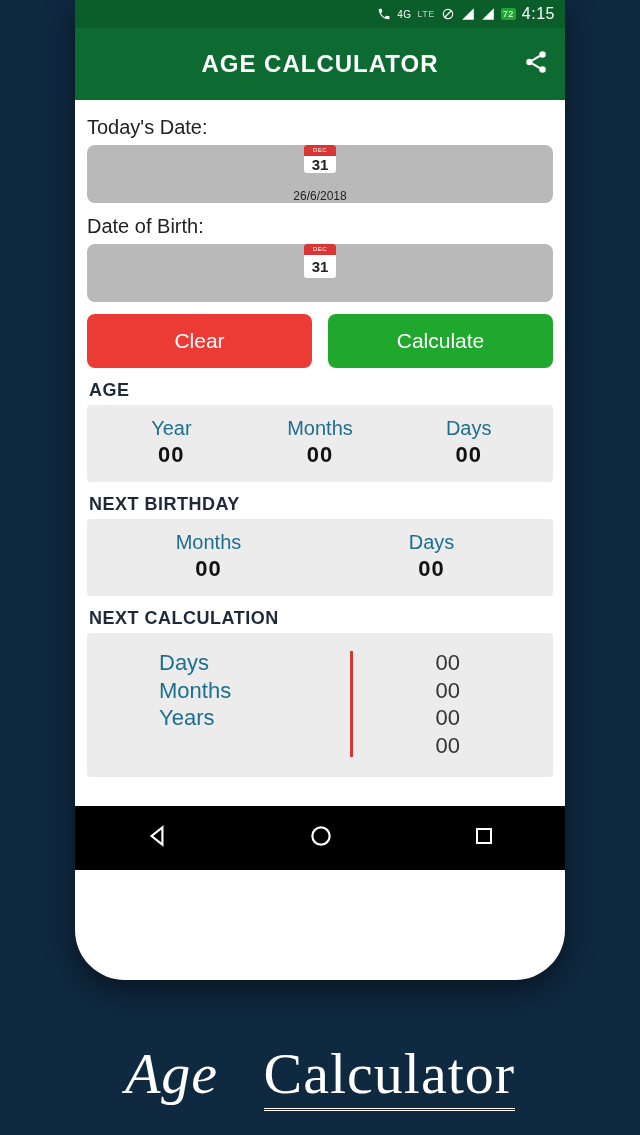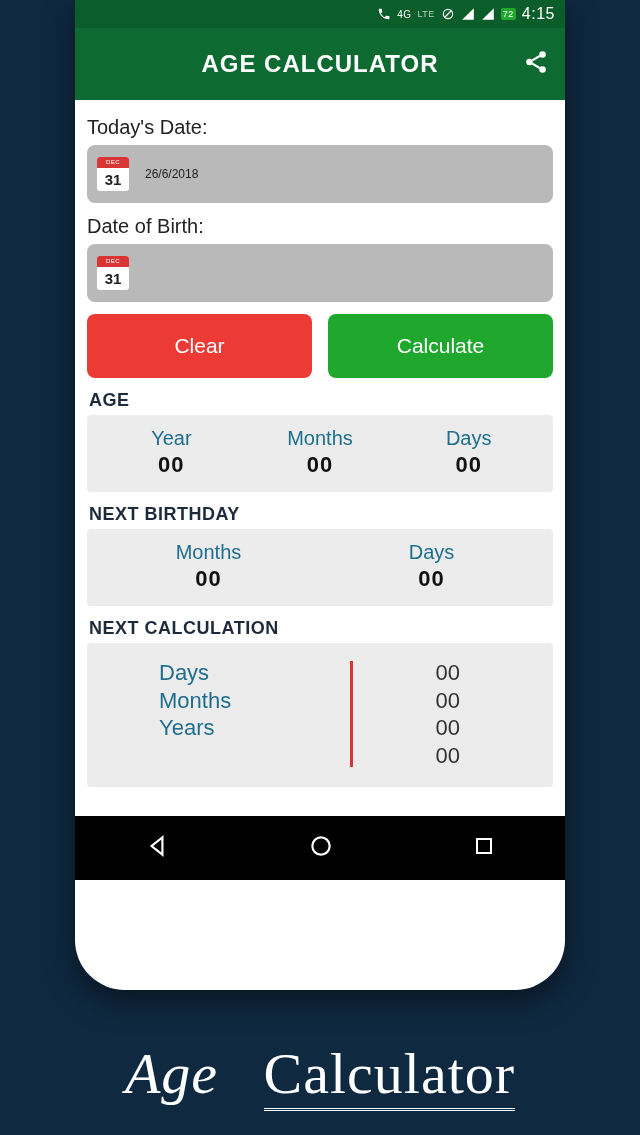--- a/index.html
+++ b/index.html
@@ -61,38 +61,39 @@
   }
   .input-box {
     background: #b9b9b9;
     border-radius: 8px;
     height: 58px;
     display: flex;
     align-items: center;
     padding: 0 10px;
     gap: 16px;
     margin-bottom: 12px;
+    flex-direction: column;
   }
   .cal-ico {
     width: 32px;
     height: 34px;
     background: #fff;
     border-radius: 3px;
     position: relative;
     display: flex;
     flex-direction: column;
     overflow: hidden;
   }
   .cal-ico .top { height: 11px; background: #d93535; font-size: 6px; color:#fff; text-align:center; line-height:11px; letter-spacing:0.5px;}
   .cal-ico .num { flex:1; font-size: 15px; font-weight:700; color:#222; display:flex; align-items:center; justify-content:center; }
   .input-val { font-size: 12px; color: #222; }
   .btn-row { display: flex; gap: 16px; margin: 8px 0 12px 0; }
   .btn {
     flex: 1;
-    height: 64px;
+    height: 54px;
     border-radius: 8px;
     display: flex;
     align-items: center;
     justify-content: center;
     font-size: 21px;
     color: #fff;
     font-weight: 400;
   }
   .btn.red { background: #ec3a34; }
   .btn.green { background: #1fa82d; }

